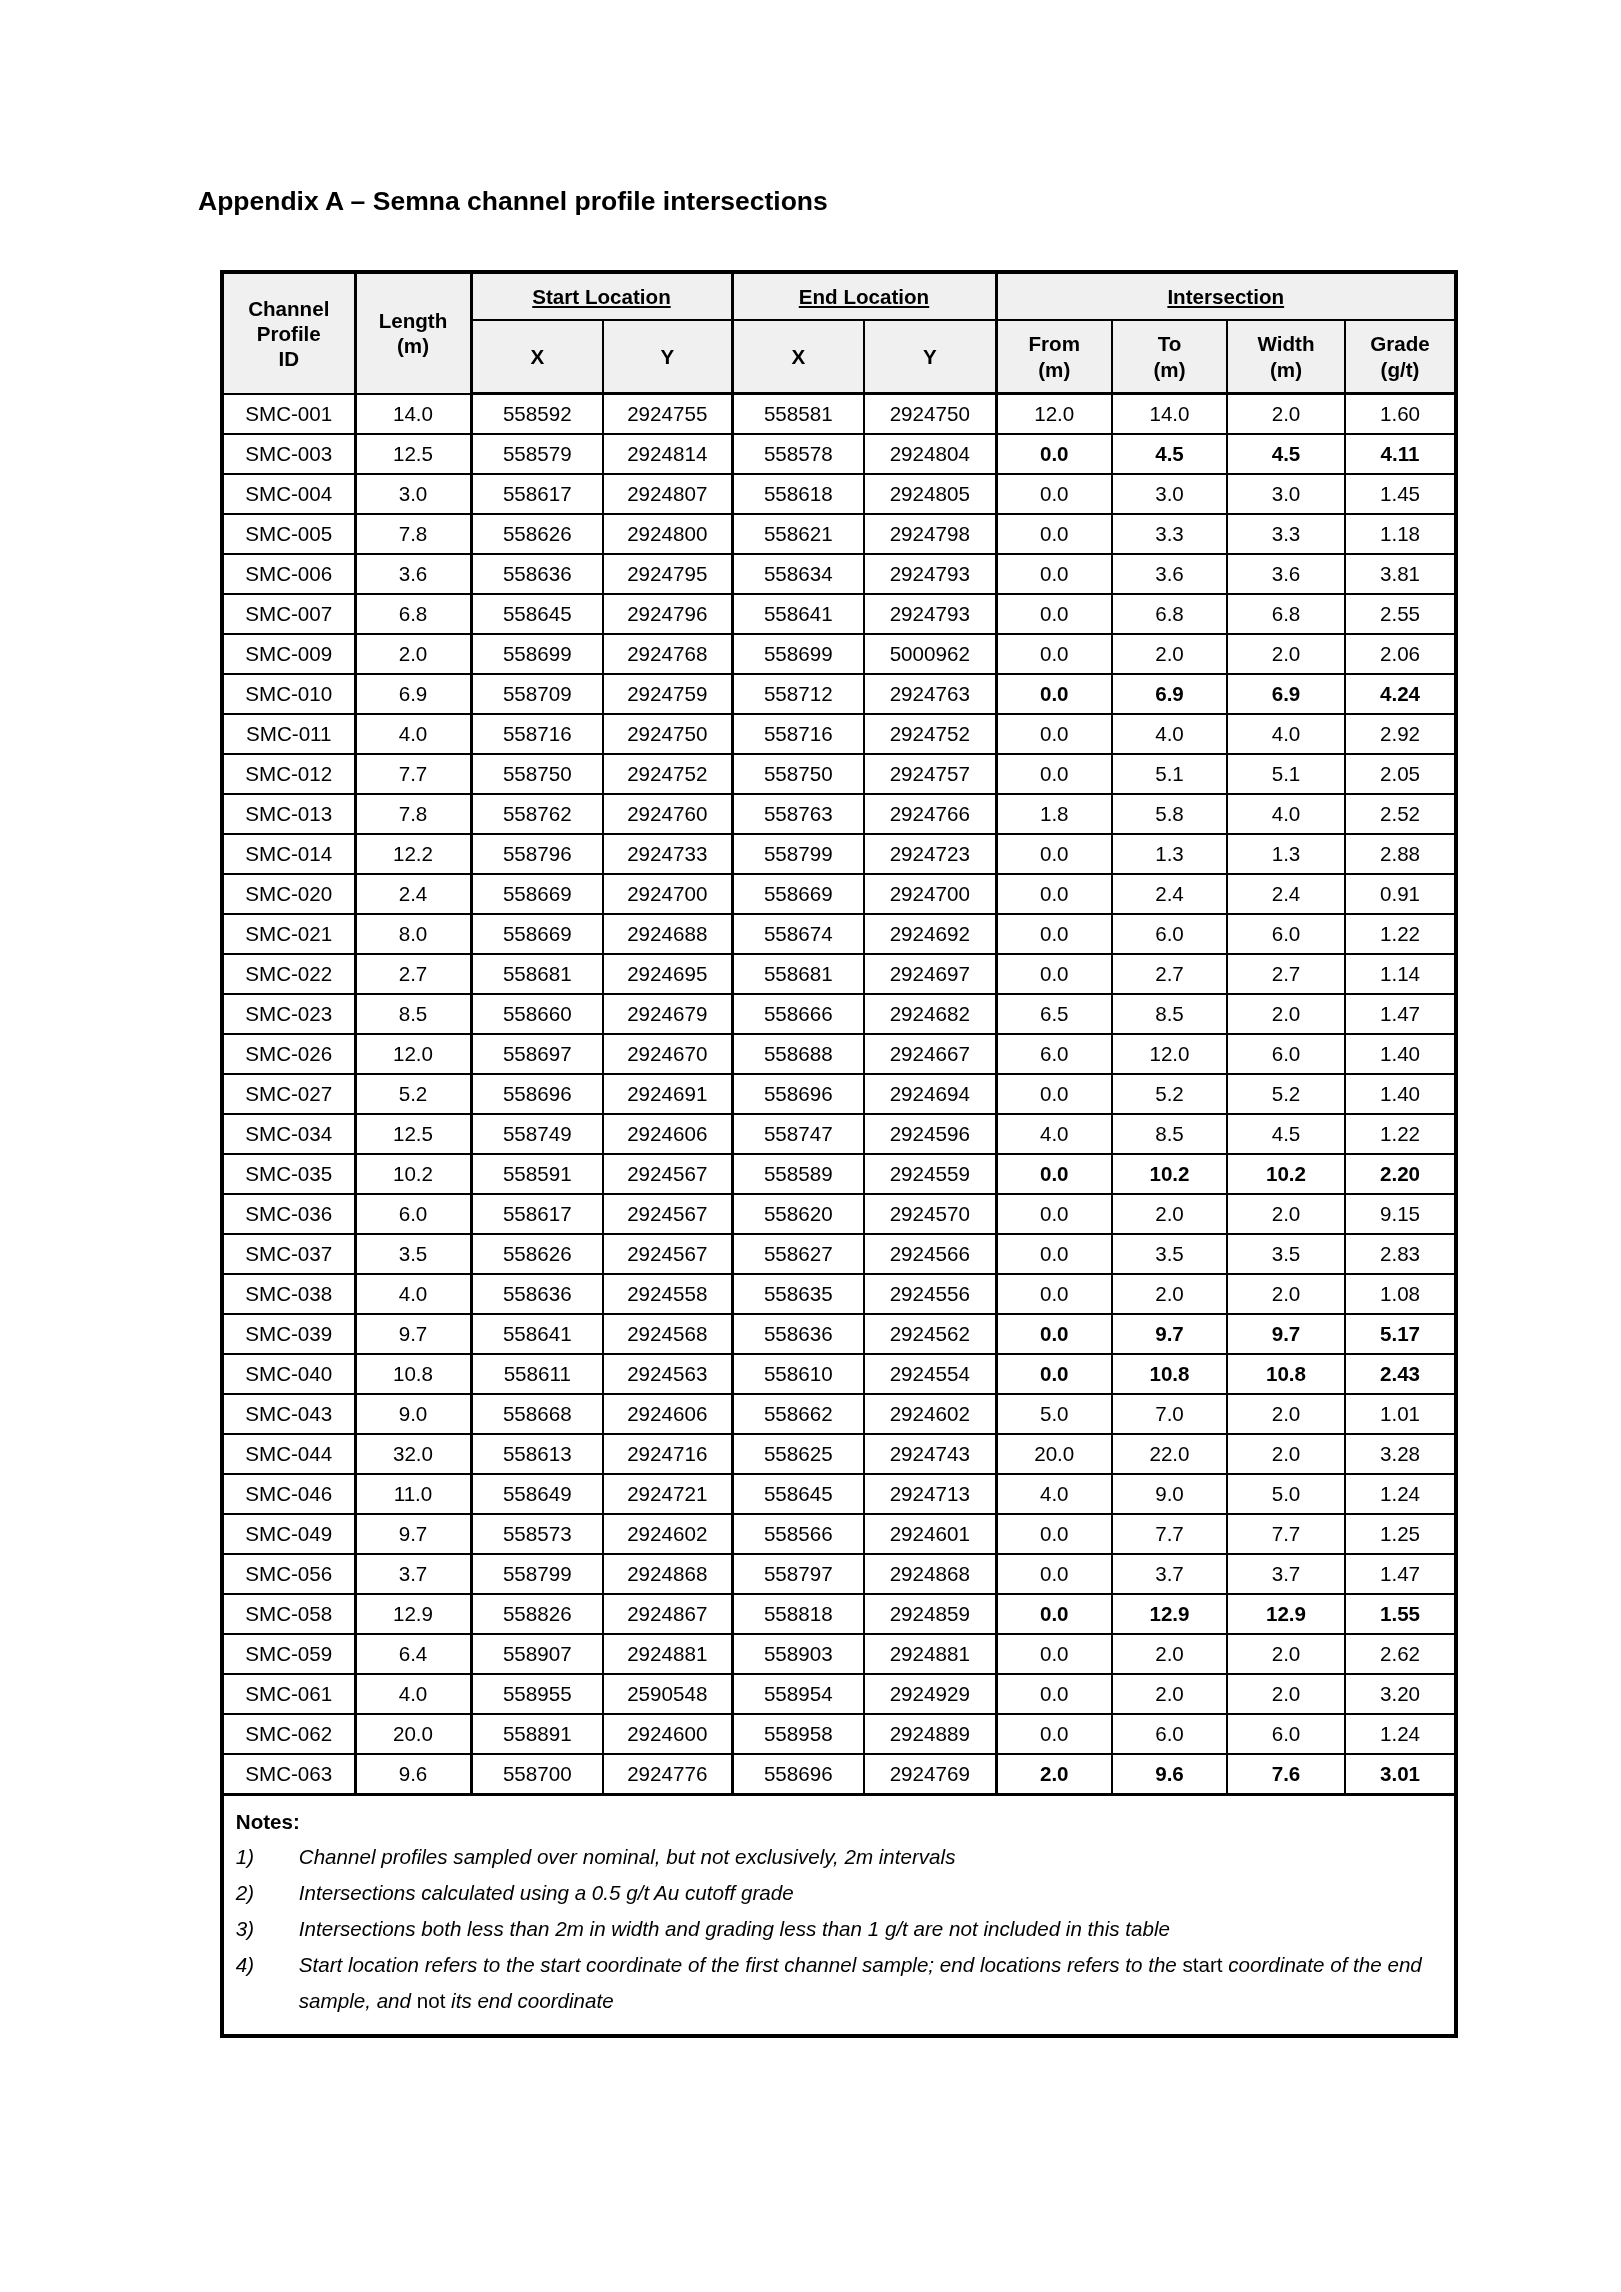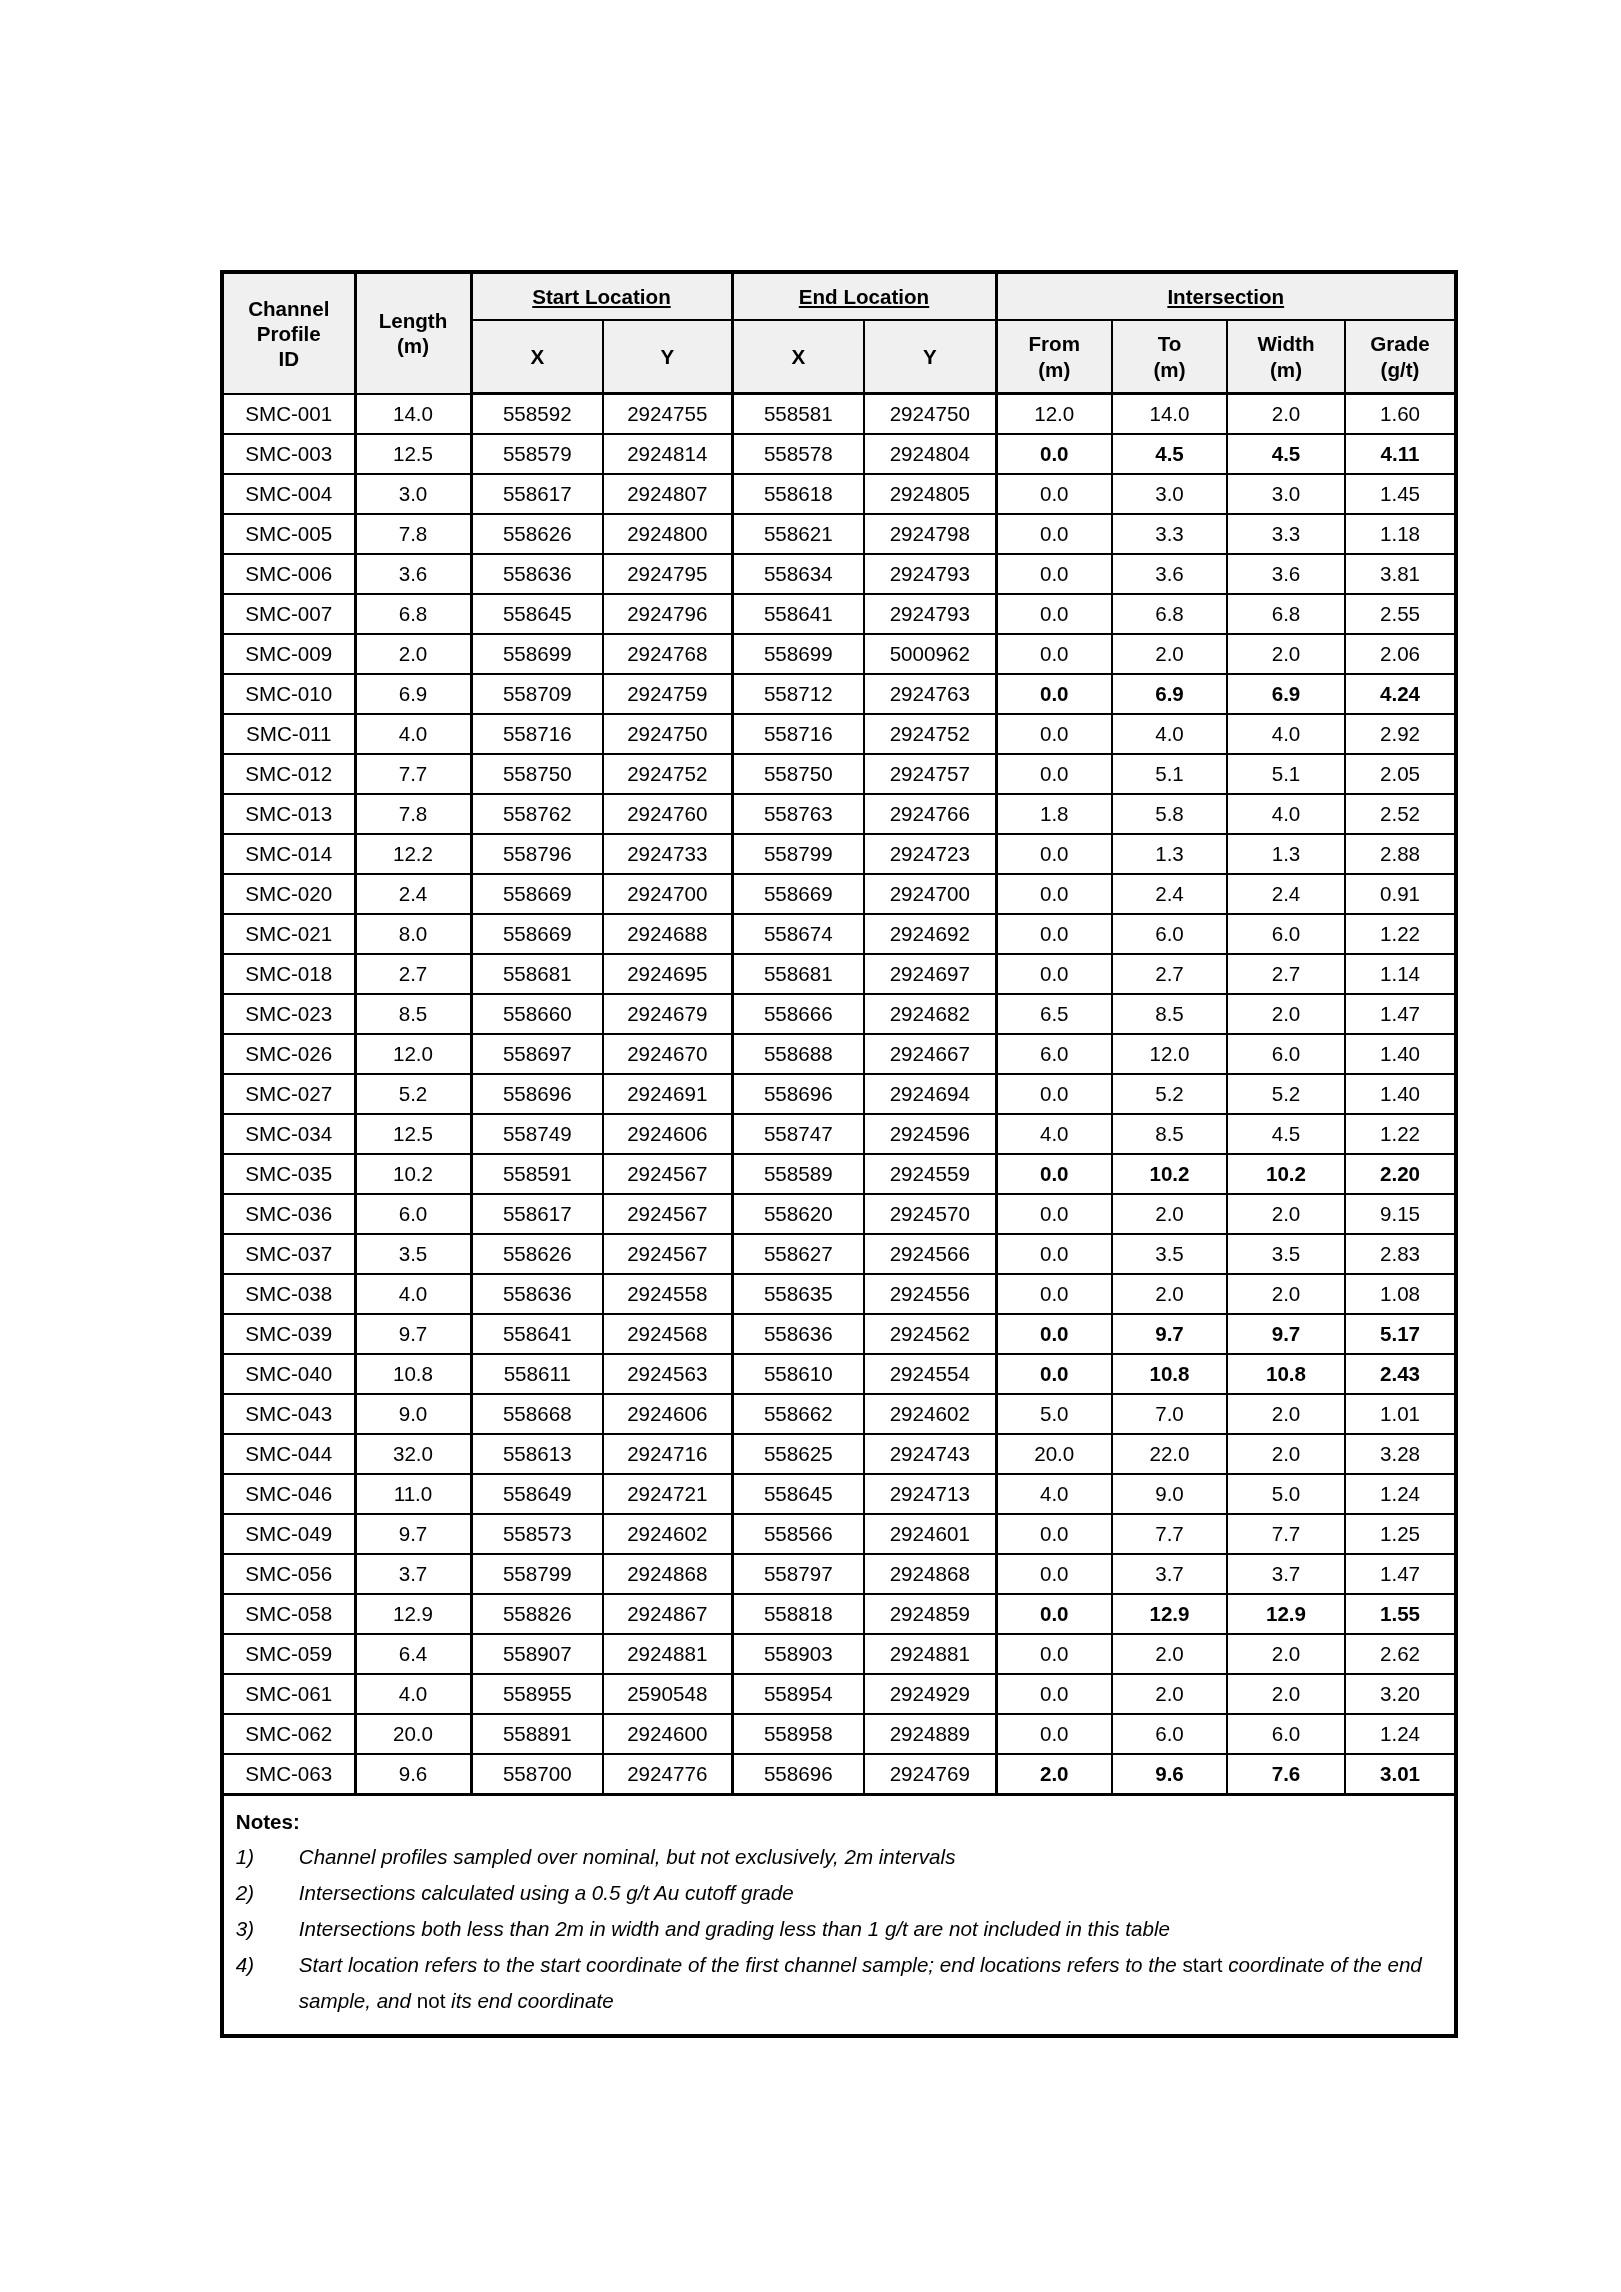--- a/index.html
+++ b/index.html
@@ -23,20 +23,21 @@
   .notes-label{font-weight:bold;font-size:20.6px;line-height:35px;}
   .note-row{display:flex;font-style:italic;font-size:20.6px;line-height:36px;}
   .note-num{width:63px;flex-shrink:0;}
   .note-text{flex:1;padding-right:15.7px;}
   .roman{font-style:normal;}
 </style>
 </head>
 <body>
 
 <div class="page">
+  <div class="title">Appendix A – Semna channel profile intersections</div>
 
   <table class="main">
     <colgroup>
       <col style="width:133px">
         <col style="width:116px">
       <col style="width:132px">
         <col style="width:129px">
       <col style="width:132px">
         <col style="width:132px">
       <col style="width:116px">
@@ -233,21 +234,21 @@
           <td>558669</td>
           <td class="gr">2924688</td>
           <td>558674</td>
           <td class="gr">2924692</td>
           <td>0.0</td>
           <td>6.0</td>
           <td>6.0</td>
           <td>1.22</td>
         </tr>
         <tr>
-          <td class="gr">SMC-018</td>
+          <td class="gr">SMC-022</td>
           <td class="gr">2.7</td>
           <td>558681</td>
           <td class="gr">2924695</td>
           <td>558681</td>
           <td class="gr">2924697</td>
           <td>0.0</td>
           <td>2.7</td>
           <td>2.7</td>
           <td>1.14</td>
         </tr>

